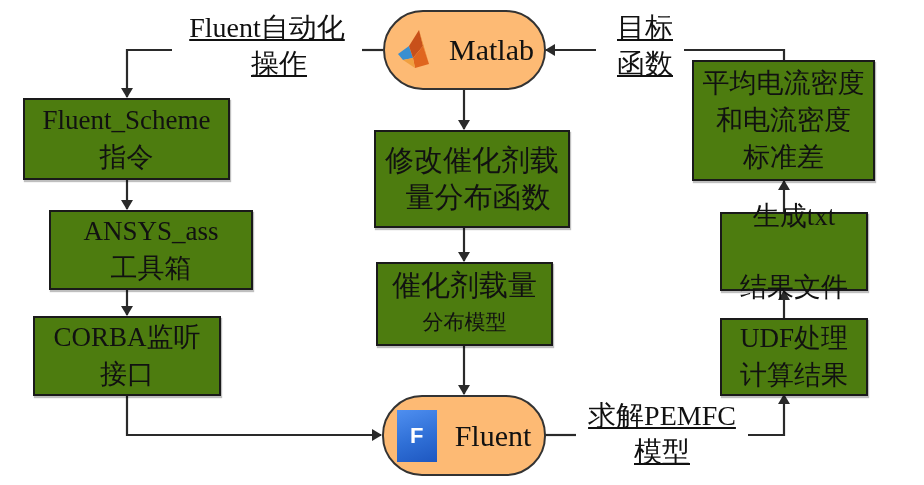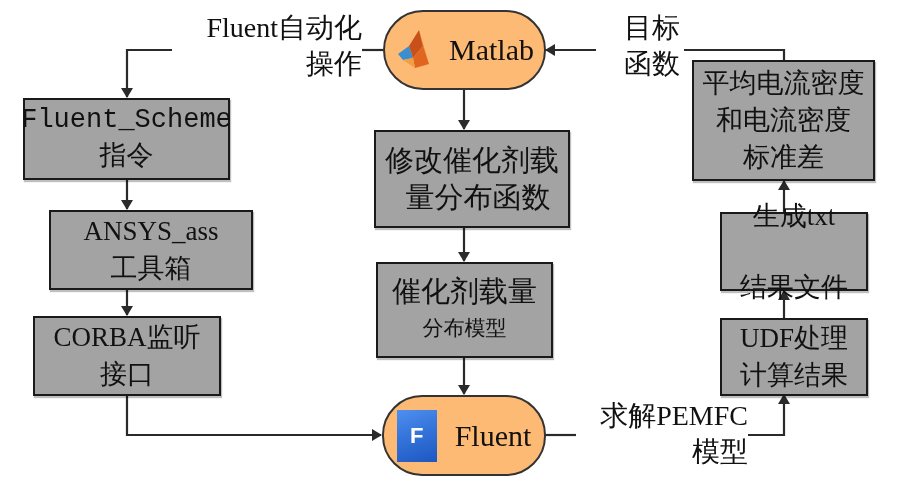--- a/index.html
+++ b/index.html
@@ -1,26 +1,26 @@
 <!DOCTYPE html>
 <html><head>
 <meta charset="utf-8">
 <style>
   html, body { margin: 0; padding: 0; background: #ffffff; }
   body { width: 924px; height: 485px; position: relative; overflow: hidden;
          font-family: "Liberation Serif", "DejaVu Serif", serif; color: #111; }
   svg.wires { position: absolute; left: 0; top: 0; }
-  .box { position: absolute; border: 2px solid #1a1a1a; background: #a3a3a3;
+  .box { position: absolute; border: 2px solid #1a1a1a; background: #4d7c0f;
          box-sizing: border-box; display: flex; flex-direction: column;
          align-items: center; justify-content: center; text-align: center;
          font-size: 27px; line-height: 37px; box-shadow: 1px 2px 1px rgba(0,0,0,0.25); }
   .pill { position: absolute; border: 2px solid #333; background: #fdba74; box-sizing: border-box;
           border-radius: 40px; display: flex; align-items: center; justify-content: center;
           font-size: 30px; gap: 18px; }
-  .label { position: absolute; font-size: 27px; line-height: 36px; text-align: right; white-space: nowrap; }
+  .label { position: absolute; font-size: 27px; line-height: 36px; text-align: center; white-space: nowrap; text-decoration: underline; }
   .line { display: block; white-space: nowrap; }
 </style>
 </head>
 <body>
 
 <svg class="wires" width="924" height="485" viewBox="0 0 924 485">
   <defs>
     <marker id="arr" markerWidth="10" markerHeight="12" refX="9" refY="6" orient="auto" markerUnits="userSpaceOnUse">
       <path d="M0,0 L10,6 L0,12 Z" fill="#2a2a2a"></path>
     </marker>
@@ -65,38 +65,38 @@
   <span>Matlab</span>
 </div>
 
 <div class="pill" style="left:382px; top:395px; width:164px; height:81px;">
   <div style="width:40px; height:52px; background:linear-gradient(160deg,#4f8ff0 0%,#2f6fd6 55%,#1e57c0 100%); display:flex; align-items:center; justify-content:center; color:#fff; font-family:'Liberation Sans',sans-serif; font-weight:bold; font-size:22px;">
     <span>F</span>
   </div>
   <span>Fluent</span>
 </div>
 
-<div class="box" style="left:23px; top:98px; width:207px; height:82px;font-family:Liberation Mono, monospace;">
+<div class="box" style="left:23px; top:98px; width:207px; height:82px;">
   <span class="line">Fluent_Scheme</span>
   <span class="line">指令</span>
 </div>
 <div class="box" style="left:25px; top:210px; width:204px; height:80px;margin-left:24px;">
   <span class="line">ANSYS_ass</span>
   <span class="line">工具箱</span>
 </div>
 <div class="box" style="left:33px; top:316px; width:188px; height:80px;">
   <span class="line">CORBA监听</span>
   <span class="line">接口</span>
 </div>
 
 <div class="box" style="left:374px; top:130px; width:196px; height:98px;">
   <span class="line" style="font-size:29px;">修改催化剂载</span>
   <span class="line" style="font-size:29px;margin-left:12px;">量分布函数</span>
 </div>
-<div class="box" style="left:376px; top:262px; width:177px; height:96px;">
+<div class="box" style="left:376px; top:262px; width:177px; height:84px;">
   <span class="line" style="font-size:29px;">催化剂载量</span>
   <span class="line" style="font-size:21px;">分布模型</span>
 </div>
 
 <div class="box" style="left:692px; top:60px; width:183px; height:121px;">
   <span class="line">平均电流密度</span>
   <span class="line">和电流密度</span>
   <span class="line">标准差</span>
 </div>
 <div class="box" style="left:720px; top:212px; width:148px; height:79px;gap:34px;">

